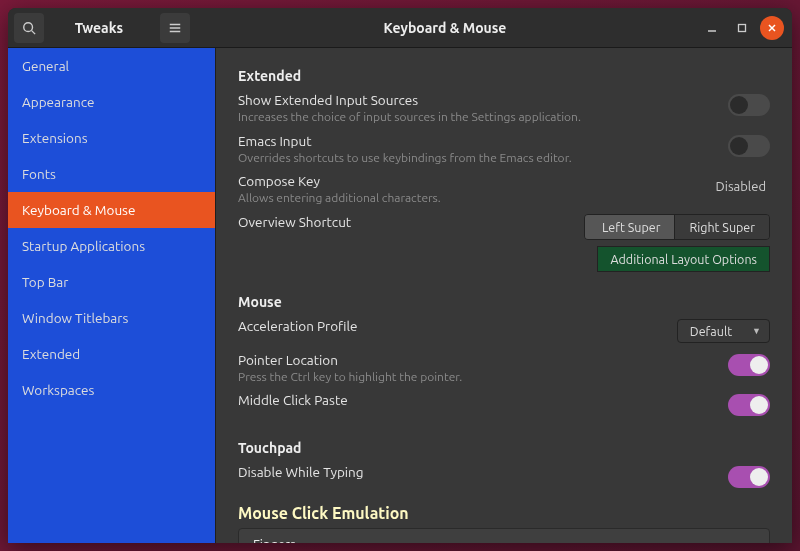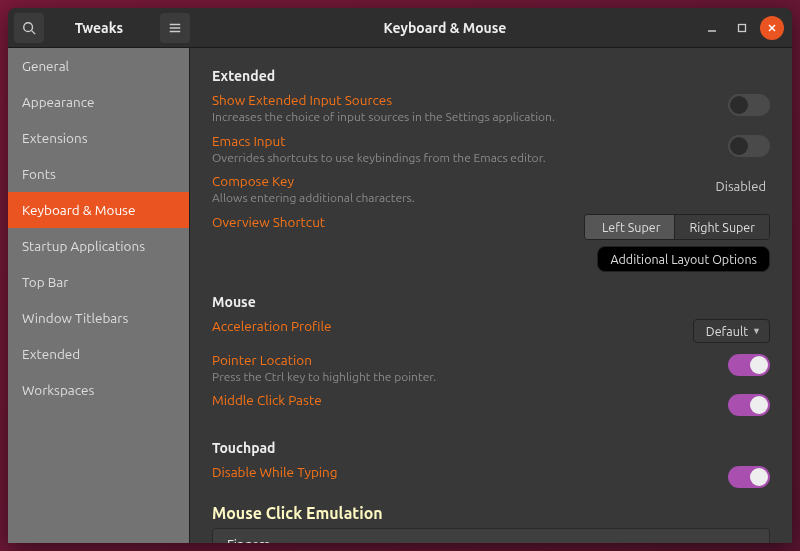--- a/index.html
+++ b/index.html
@@ -29,37 +29,37 @@
   .tb-title-left { flex:1; text-align:center; font-weight:600; color:#eee; font-size:14px; }
   .tb-title-main { flex:1; text-align:center; font-weight:600; color:#eee; font-size:14px; }
   .tb-right { display:flex; align-items:center; gap:6px; padding-right:8px; }
   .win-btn {
     width:24px; height:24px; border-radius:50%; display:flex;
     align-items:center; justify-content:center; color:#ddd; cursor:pointer;
   }
   .win-close { background:#e95420; color:#fff; }
   .body { flex:1; display:flex; overflow:hidden; }
   .sidebar {
-    width: 182px; background:#737373; border-right:1px solid #1e1e1e;
+    width: 208px; background:#1d4ed8; border-right:1px solid #1e1e1e;
     overflow-y:auto;
   }
   .side-item {
     padding: 10px 14px; color:#ddd; cursor:pointer; font-size:13.5px;
   }
   .side-item.active { background:#e95420; color:#fff; }
   .content {
     flex:1; background:#383838; overflow-y:auto; padding: 14px 22px 8px 22px;
     position:relative;
   }
   .content::-webkit-scrollbar { width:10px; }
   .content::-webkit-scrollbar-thumb { background:#555; border-radius:5px; }
   .section-title { font-weight:700; color:#eee; margin-top:6px; margin-bottom:4px; font-size:14px; }
   .row { display:flex; align-items:flex-start; padding:4px 0; }
   .row-text { flex:1; }
-  .row-label { color:#f97316; font-size:13.5px; }
+  .row-label { color:#e5e5e5; font-size:13.5px; }
   .row-desc { color:#8a8a8a; font-size:12px; margin-top:1px; line-height:1.3; }
   .row-ctrl { display:flex; align-items:center; gap:6px; min-height:26px; }
   .toggle {
     width:42px; height:22px; border-radius:11px; background:#4a4a4a;
     position:relative; cursor:pointer;
   }
   .toggle .knob {
     position:absolute; width:18px; height:18px; border-radius:50%;
     background:#2b2b2b; top:2px; left:2px; transition:.15s;
   }
@@ -67,27 +67,27 @@
   .toggle.on .knob { left:22px; background:#eee; }
   .disabled-text { color:#ccc; font-size:13px; padding-right:4px; }
   .seg-group { display:flex; border:1px solid #222; border-radius:4px; overflow:hidden; }
   .seg-btn {
     padding:5px 14px; background:#3a3a3a; color:#ddd; cursor:pointer;
     font-size:12.5px; border-right:1px solid #222;
   }
   .seg-btn:last-child { border-right:none; }
   .seg-btn.active { background:#565656;padding-left:17px; }
   .outline-btn {
-    padding:5px 12px; border:1px solid #222; border-radius:8px;
-    background:#000000; color:#ddd; cursor:pointer; font-size:12.5px;
+    padding:5px 12px; border:1px solid #222; border-radius:0;
+    background:#14532d; color:#ddd; cursor:pointer; font-size:12.5px;
   }
   .dropdown {
     padding:4px 8px 4px 12px; border:1px solid #222; border-radius:4px;
     background:#3a3a3a; color:#ddd; cursor:pointer; font-size:12.5px;
-    display:flex; align-items:center; gap:4px;
+    display:flex; align-items:center; gap:20px;
   }
   .chev { font-size:9px; color:#bbb; }
   .sub-section-title { font-weight:700; color:#fef9c3; margin-top:10px; margin-bottom:6px; font-size:16px; }
   .emul-box {
     background:#3f3f3f; border:1px solid #2a2a2a; border-radius:4px;
     padding:0; margin-top:4px;
   }
   .emul-item { padding:8px 14px; border-bottom:1px solid #2e2e2e; }
   .emul-item:last-child { border-bottom:none; }
   .emul-label { color:#eee; font-size:13px; }

